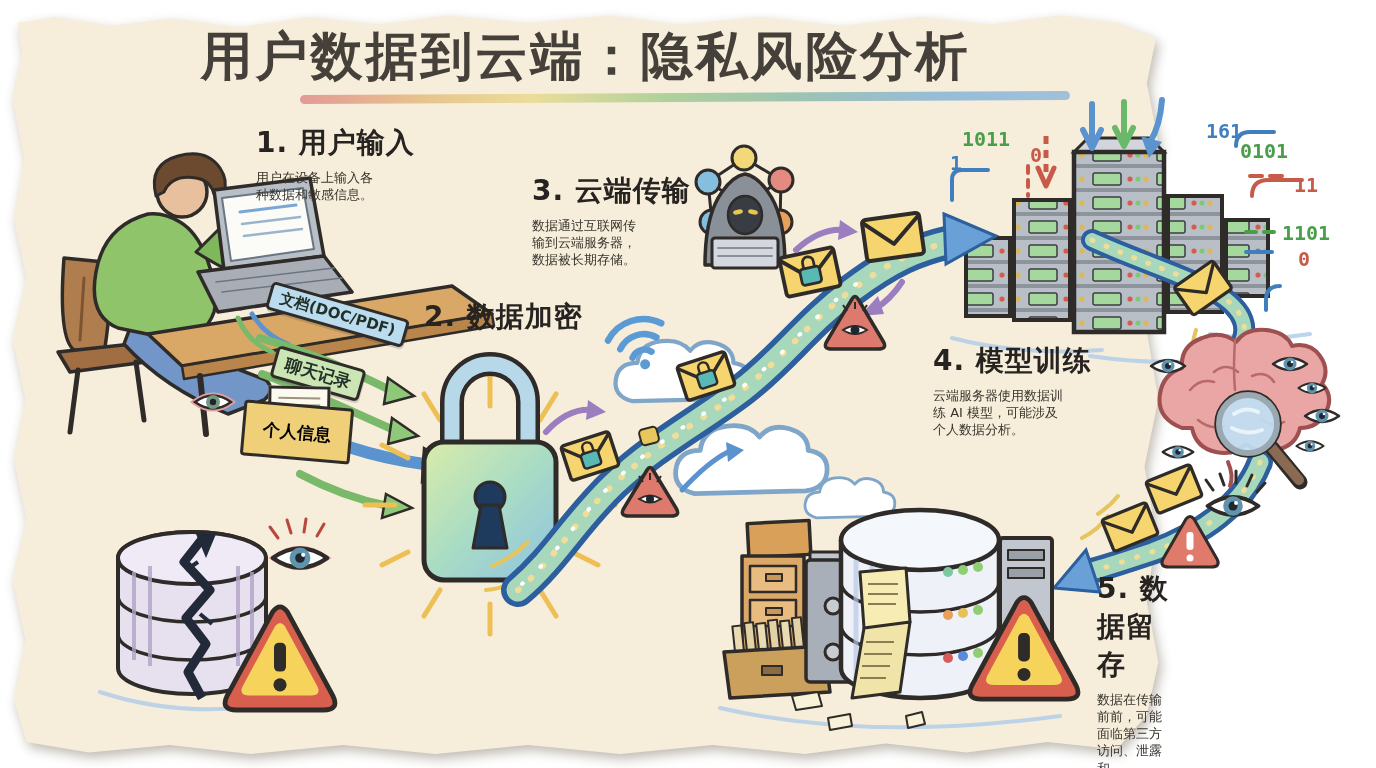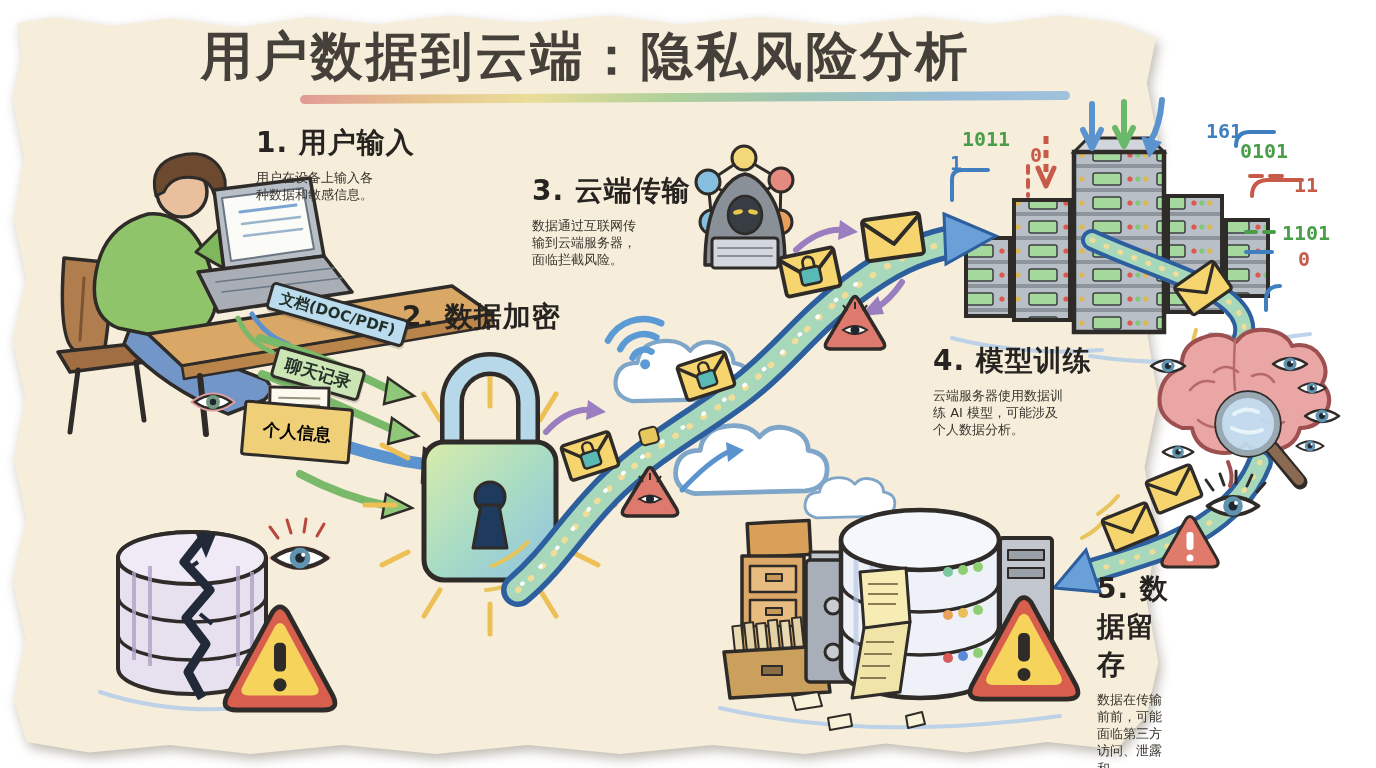--- a/index.html
+++ b/index.html
@@ -413,28 +413,28 @@
       </g>
       <use href="#warn" transform="translate(1024,652) scale(1.18)"></use>
     </g>
   </svg>
 
   <div class="txt" style="left:256px;top:124px;">
     <div class="h">1. 用户输入</div>
     <div class="d">用户在设备上输入各
 种数据和敏感信息。</div>
   </div>
-  <div class="txt" style="left:402px;top:298px;text-align:center;">
+  <div class="txt" style="left:424px;top:298px;text-align:center;">
     <div class="h">2. 数据加密</div>
   </div>
   <div class="txt" style="left:532px;top:146px;margin-top:26px;">
     <div class="h">3. 云端传输</div>
     <div class="d">数据通过互联网传
 输到云端服务器，
-面临拦截风险。</div>
+数据被长期存储。</div>
   </div>
   <div class="txt" style="left:933px;top:342px;">
     <div class="h">4. 模型训练</div>
     <div class="d">云端服务器使用数据训
 练 AI 模型，可能涉及
 个人数据分析。</div>
   </div>
   <div class="txt" style="left:1097px;top:570px;">
     <div class="h">5. 数据留存</div>
     <div class="d">数据在传输前前，可能

